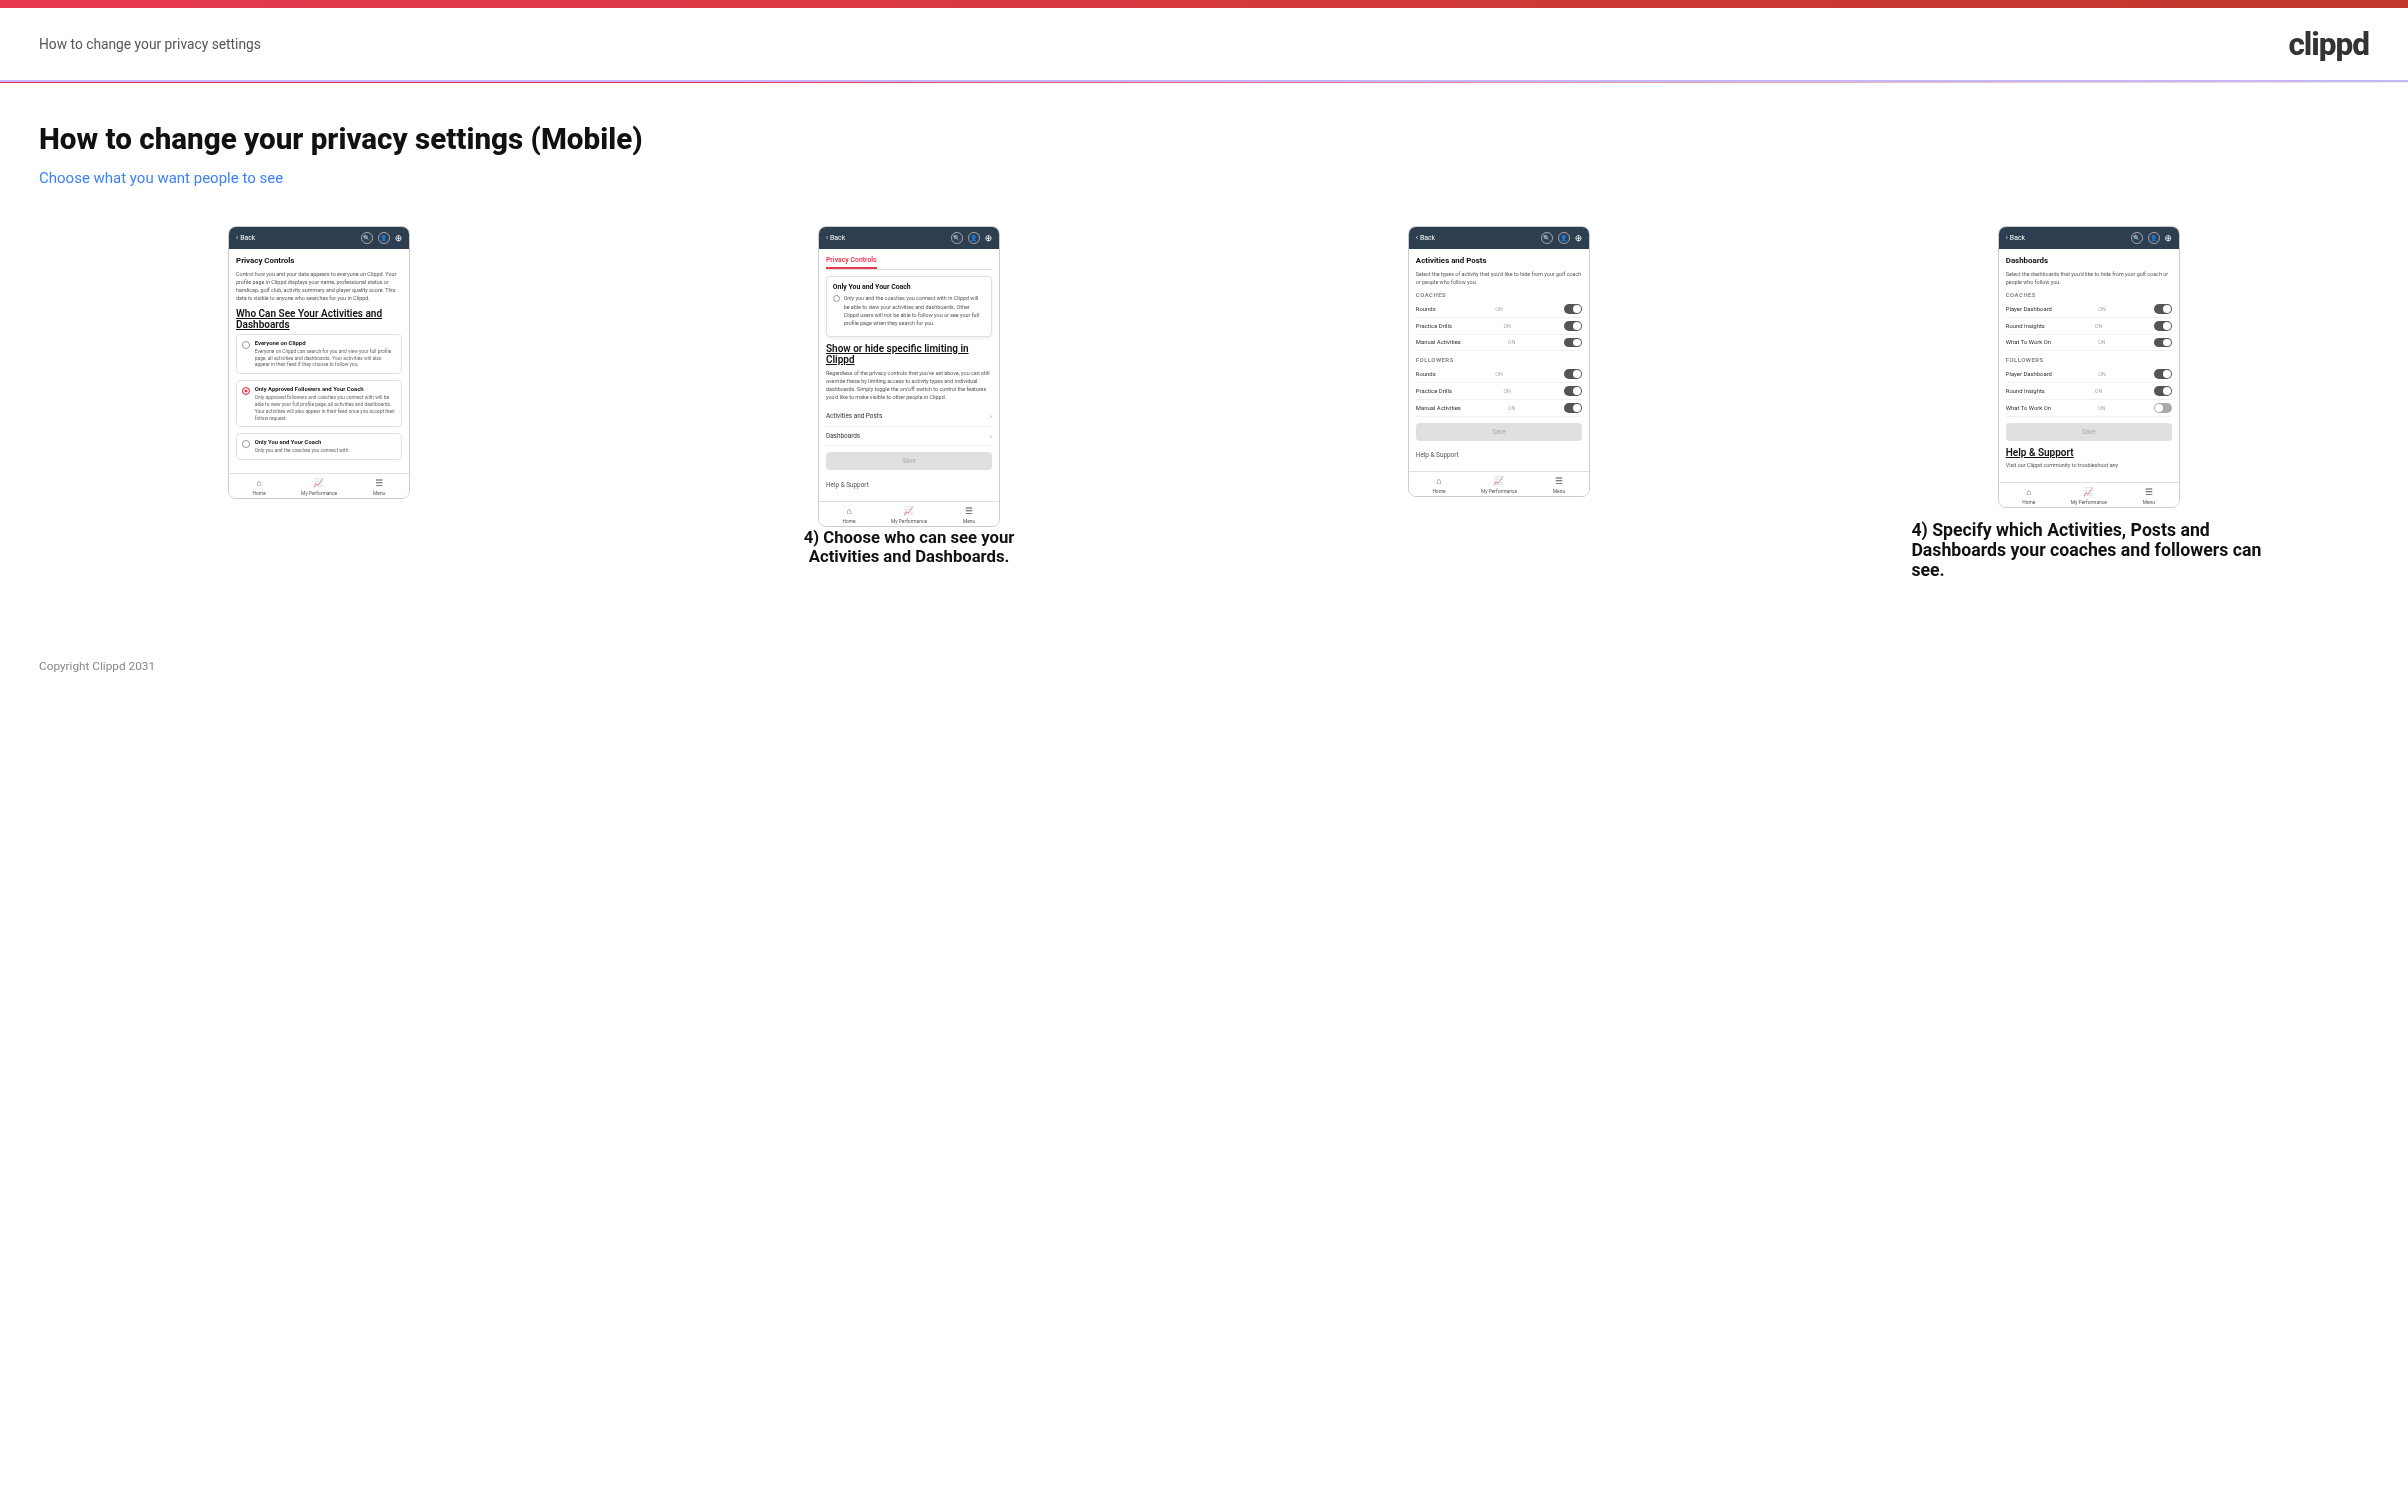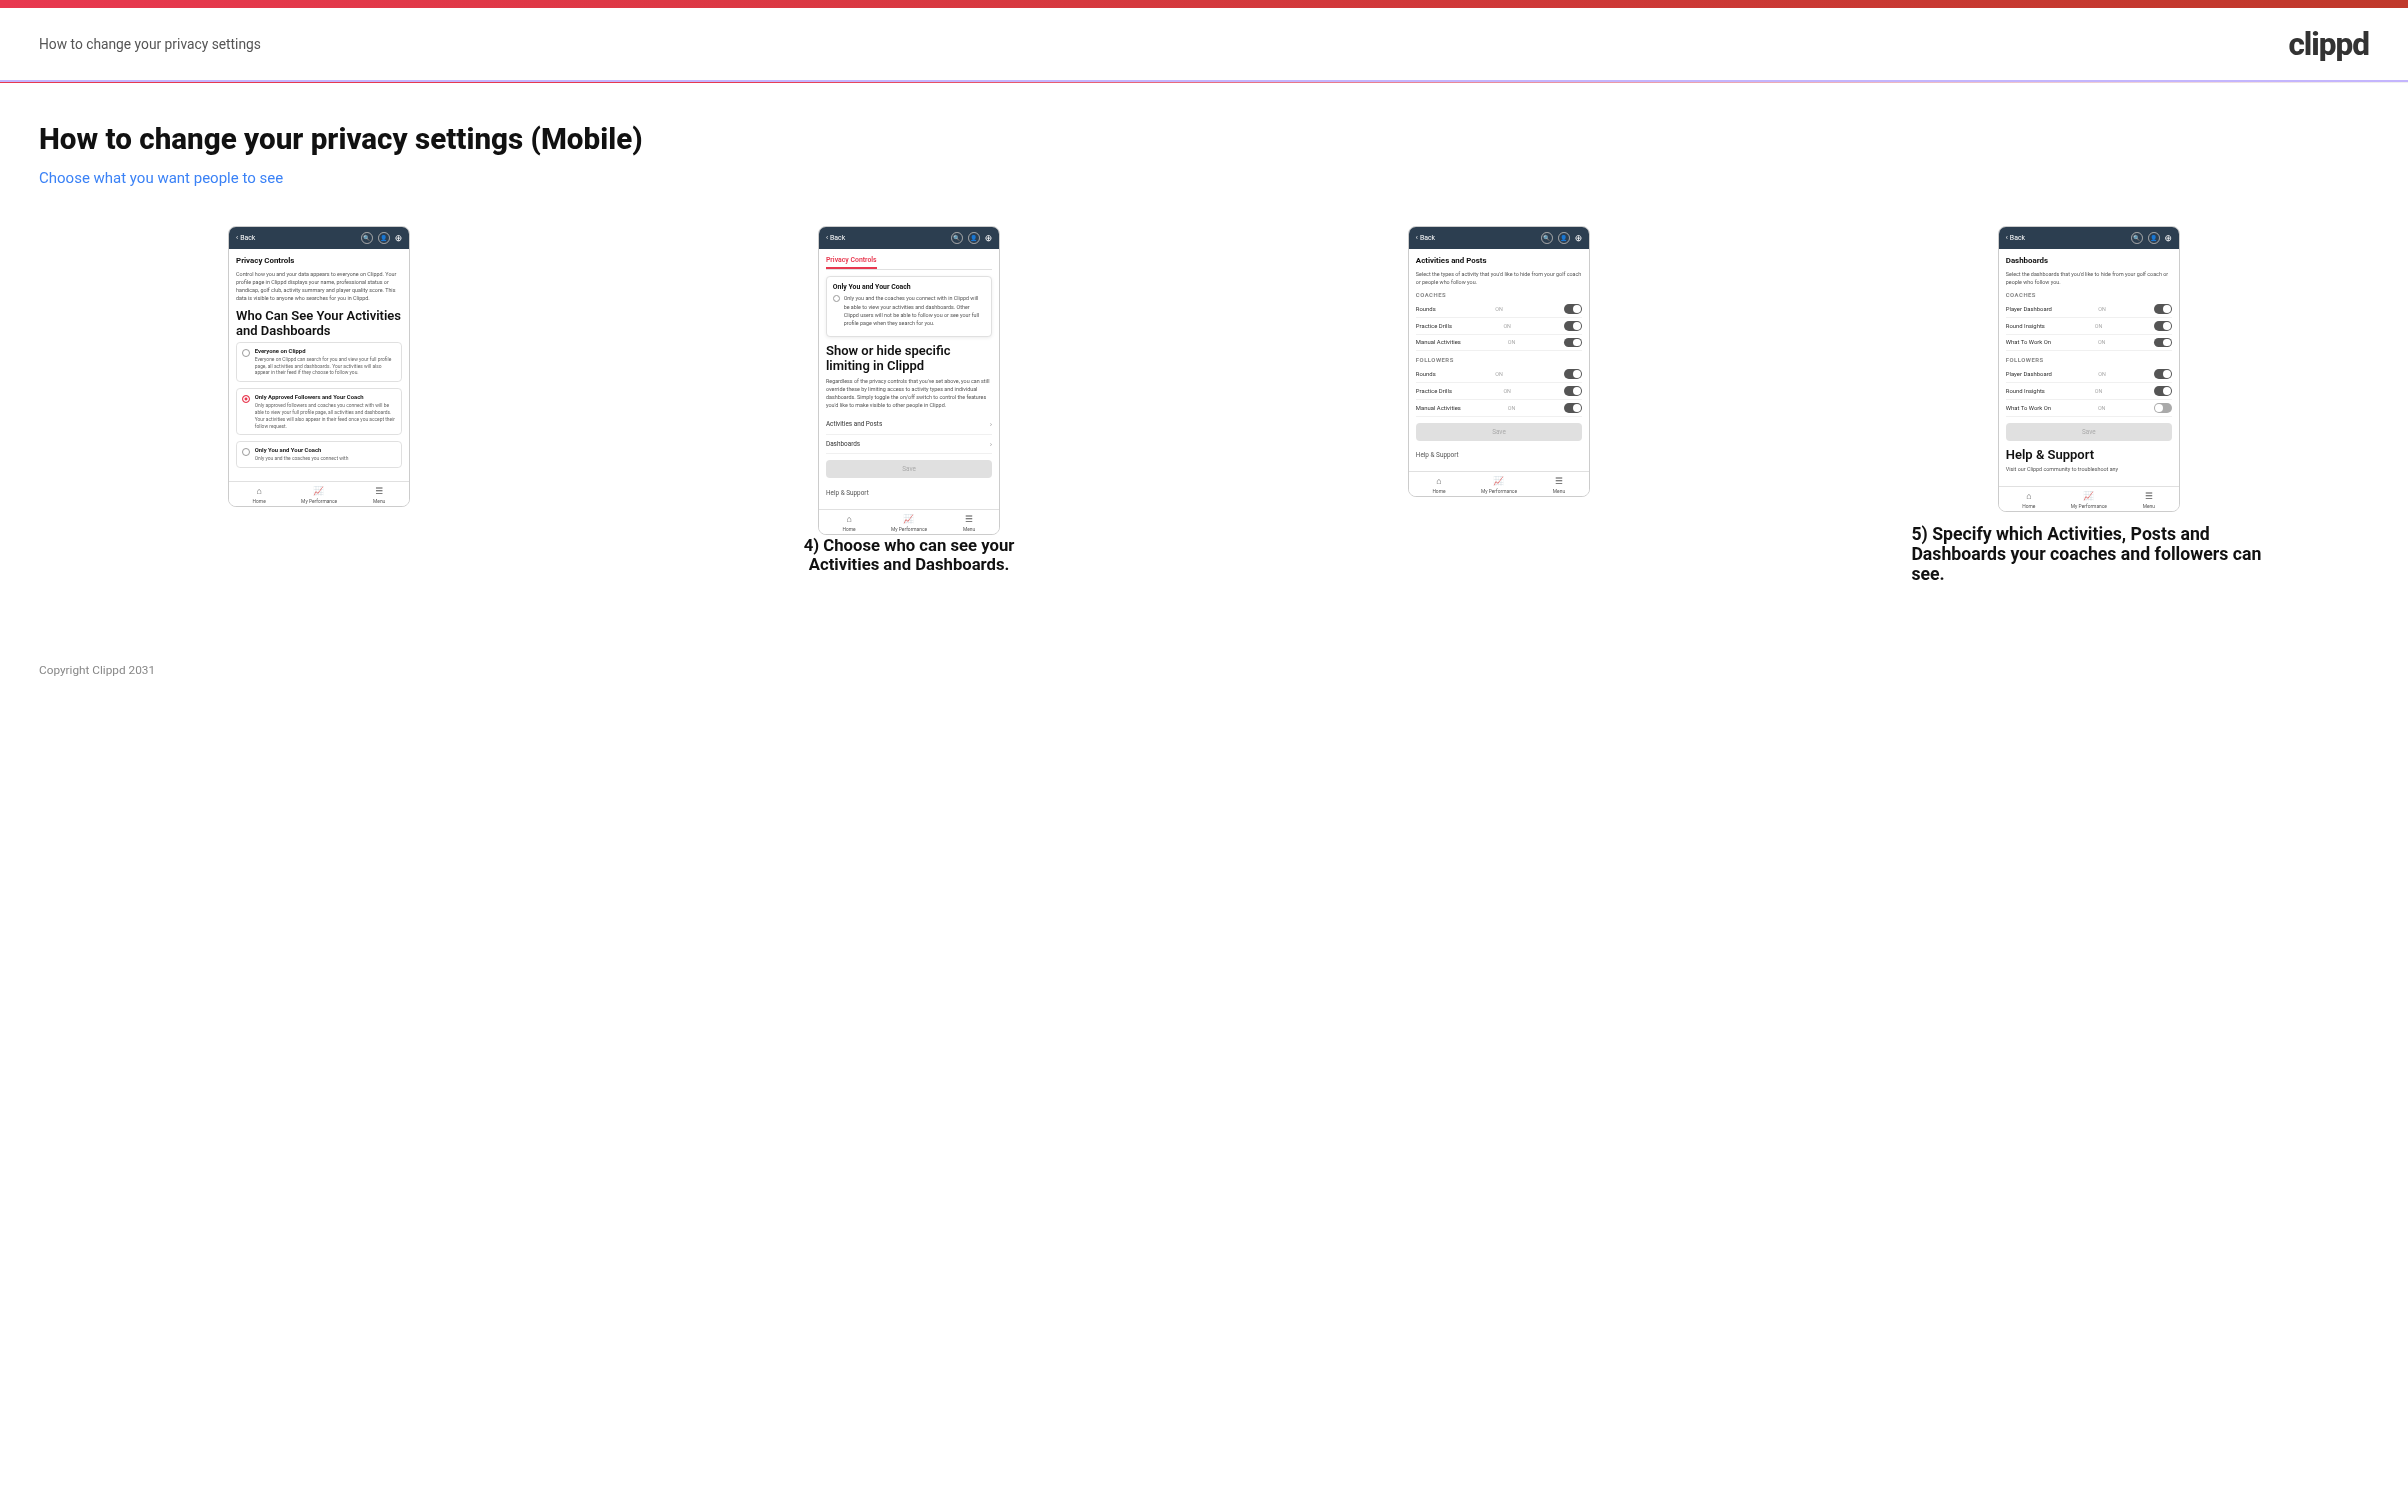--- a/index.html
+++ b/index.html
@@ -130,24 +130,25 @@
     }
 
     .mockup-text {
       font-size: 5.4px;
       color: #555;
       line-height: 1.5;
       margin-bottom: 5.9px;
     }
 
     .mockup-sub-title {
-      font-size: 13px;
+      font-size: 10px;
       font-weight: 600;
       color: #111;
       margin-bottom: 3.9px;
+      text-decoration: underline;
     }
 
     
     .mockup-radio-option {
       display: flex;
       align-items: flex-start;
       gap: 4.9px;
       margin-bottom: 5.9px;
       padding: 4.9px;
       border: 1px solid #e0e0e0;
@@ -650,21 +651,21 @@
             <div class="mockup-tab-icon">📈</div>
             <div class="mockup-tab-label">My Performance</div>
           </div>
           <div class="mockup-tab">
             <div class="mockup-tab-icon">☰</div>
             <div class="mockup-tab-label">Menu</div>
           </div>
         </div>
       </div>
 
-      <div class="step-5-caption">5) Specify which Activities, Posts and Dashboards your  coaches and followers can see.</div>
+      <div class="step-5-caption">4) Specify which Activities, Posts and Dashboards your  coaches and followers can see.</div>
     </div>
 
   </div>
 
 </div>
 
 <div class="footer">
   <span>Copyright Clippd 2031</span>
 </div>
 

